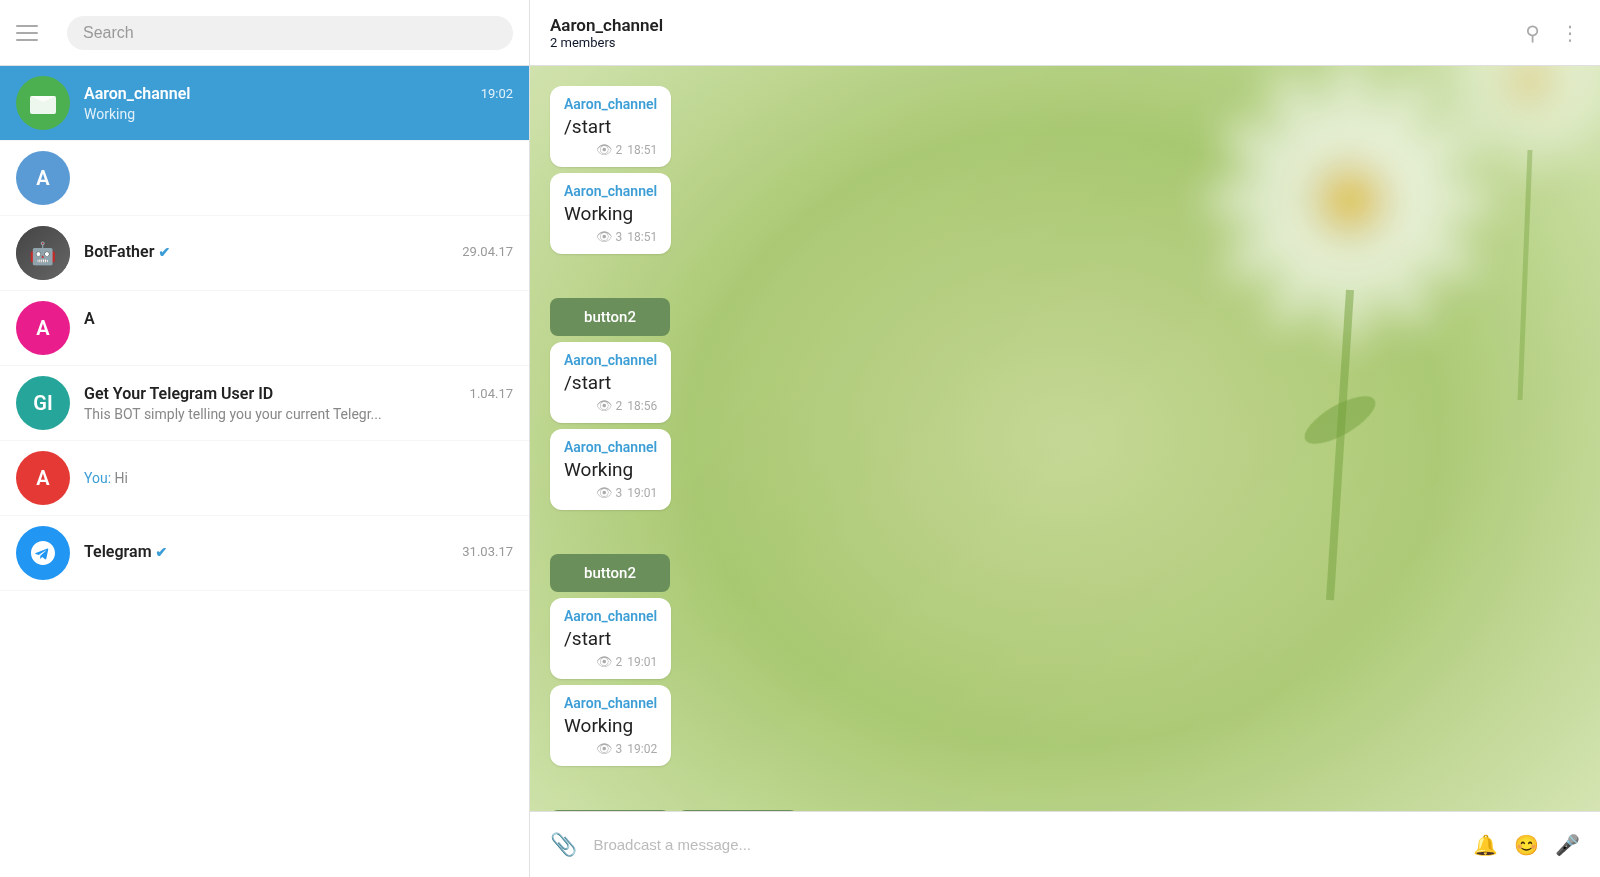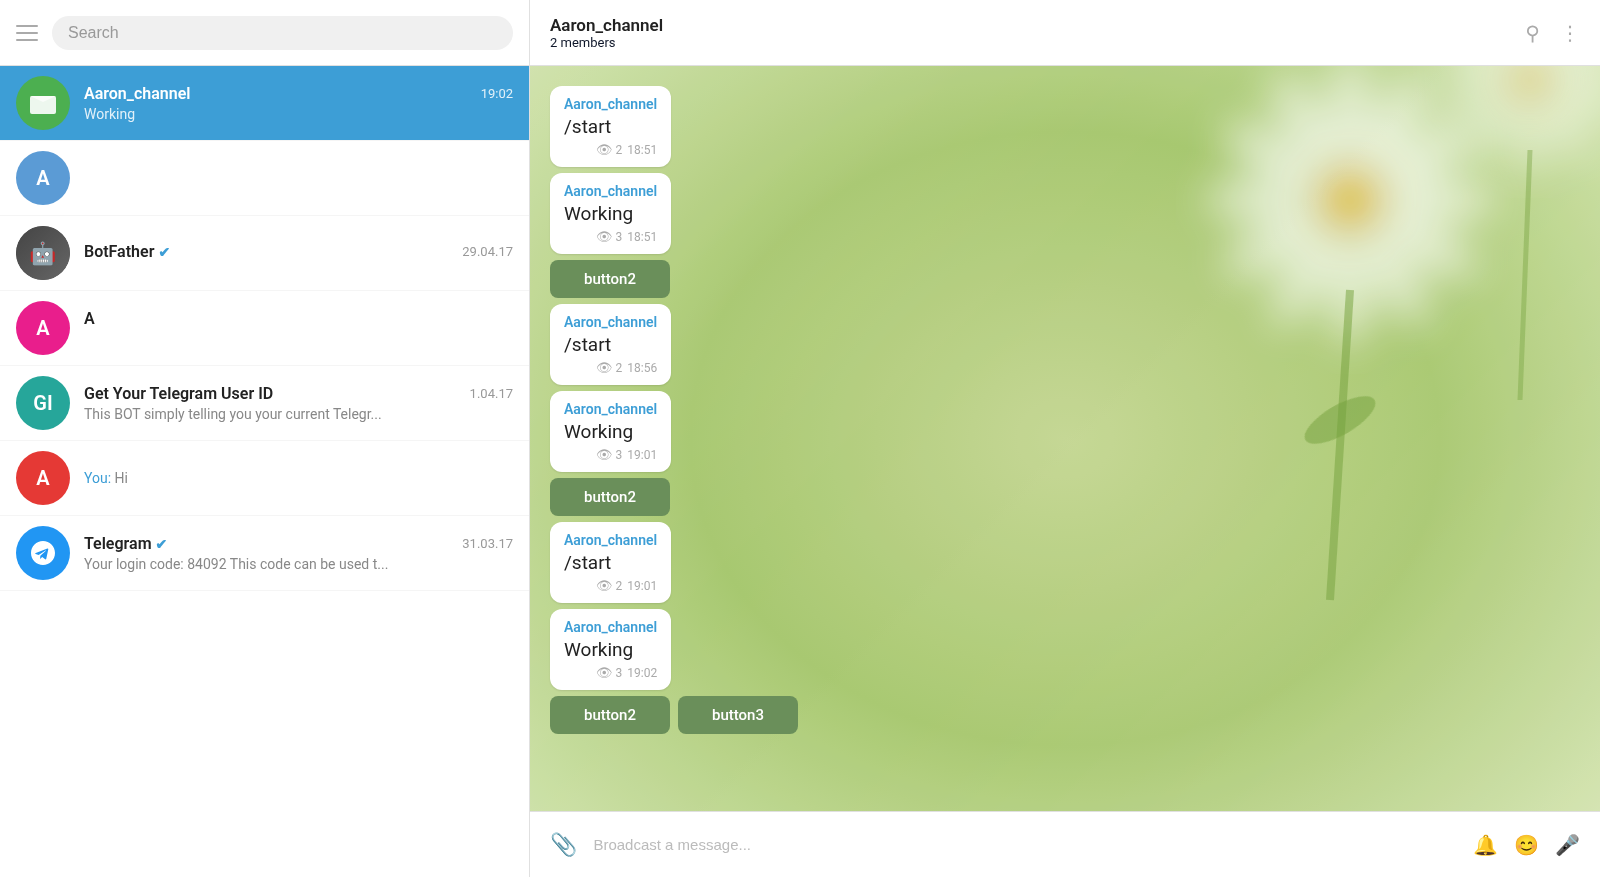--- a/index.html
+++ b/index.html
@@ -1,21 +1,21 @@
 <!DOCTYPE html>
 <html><head>
   <meta charset="utf-8">
   <style>
     * { margin: 0; padding: 0; box-sizing: border-box; }
     body { font-family: -apple-system, BlinkMacSystemFont, 'Segoe UI', Roboto, sans-serif; width: 1600px; height: 877px; overflow: hidden; display: flex; background: #fff; }
 
     
     .sidebar { width: 530px; display: flex; flex-direction: column; border-right: 1px solid #e0e0e0; background: #fff; flex-shrink: 0; }
 
-    .sidebar-header { display: flex; align-items: center; padding: 16px 16px; height: 66px; border-bottom: 1px solid #e0e0e0; gap: 14px; }
+    .sidebar-header { display: flex; align-items: center; padding: 16px 16px; height: 66px; border-bottom: 1px solid #e0e0e0; gap: 29px; }
     .hamburger-icon { display: flex; flex-direction: column; gap: 5px; cursor: pointer; flex-shrink: 0; }
     .hamburger-icon span { display: block; width: 22px; height: 2px; background: #aaa; border-radius: 2px; }
     .search-box { flex: 1; background: #f0f0f0; border-radius: 20px; padding: 8px 16px; font-size: 16px; color: #888; display: flex; align-items: center; }
     .search-box input { background: transparent; border: none; outline: none; font-size: 16px; color: #666; width: 100%; }
     .search-box input::placeholder { color: #999; }
 
     .chat-list { flex: 1; overflow-y: auto; }
     .chat-item { display: flex; align-items: center; padding: 10px 16px; cursor: pointer; border-bottom: 1px solid #f5f5f5; gap: 14px; min-height: 72px; }
     .chat-item.active { background: #3d9ed6; }
     .chat-item.active .chat-name { color: #fff; }
@@ -63,21 +63,21 @@
     .messages-area { position: relative; z-index: 5; flex: 1; overflow-y: auto; padding: 20px 80px 20px 20px; display: flex; flex-direction: column; gap: 6px; }
 
     .msg-bubble { background: #fff; border-radius: 12px; padding: 10px 14px; max-width: 380px; box-shadow: 0 1px 2px rgba(0,0,0,0.1); align-self: flex-start; }
     .msg-channel-name { color: #3d9ed6; font-size: 14px; font-weight: 600; margin-bottom: 3px; }
     .msg-text { font-size: 19px; color: #222; margin-bottom: 4px; }
     .msg-meta { display: flex; align-items: center; justify-content: flex-end; gap: 5px; }
     .msg-views { display: flex; align-items: center; gap: 3px; font-size: 12px; color: #aaa; }
     .msg-time-text { font-size: 12px; color: #aaa; }
     .eye-icon { font-size: 13px; color: #aaa; }
 
-    .btn-bubble { background: #6a8f5a; border-radius: 8px; padding: 10px 20px; color: #fff; font-size: 15px; font-weight: 500; cursor: pointer; align-self: flex-start; min-width: 120px; text-align: center; }
+    .btn-bubble { background: #6a8f5a; border-radius: 8px; padding: 10px 20px; color: #fff; font-size: 15px; font-weight: 500; cursor: pointer; align-self: flex-start; min-width: 120px; text-align: center; margin-top: 38px; }
     .btn-row { display: flex; gap: 8px; align-self: flex-start; }
 
     
     .input-bar { position: relative; z-index: 10; display: flex; align-items: center; padding: 10px 20px; background: #fff; border-top: 1px solid #e0e0e0; gap: 16px; height: 66px; }
     .attach-icon { font-size: 22px; color: #aaa; cursor: pointer; }
     .message-input { flex: 1; border: none; outline: none; font-size: 15px; color: #a16207; background: transparent; }
     .message-input::placeholder { color: #bbb; }
     .input-right-icons { display: flex; gap: 16px; align-items: center; }
     .input-icon { font-size: 20px; color: #aaa; cursor: pointer; }
   </style>
@@ -160,21 +160,20 @@
     <div class="avatar avatar-telegram">
       <svg width="28" height="28" viewBox="0 0 28 28" fill="none">
             <path d="M14 2C7.373 2 2 7.373 2 14s5.373 12 12 12 12-5.373 12-12S20.627 2 14 2zm5.29 8.278l-2.017 9.5c-.15.672-.54.836-1.094.52l-3.01-2.217-1.453 1.4c-.16.16-.295.295-.607.295l.217-3.068 5.58-5.04c.243-.215-.053-.335-.376-.12l-6.9 4.34-2.97-.927c-.645-.2-.658-.645.135-.954l11.594-4.47c.537-.194 1.006.13.9.74z" fill="white"></path>
           </svg>
     </div>
     <div class="chat-content">
       <div class="chat-name-row">
         <div class="chat-name">Telegram<span class="verified-badge">✔</span></div>
         <div class="chat-time">31.03.17</div>
       </div>
-      <div class="chat-preview">Your login code: 84092  This code can be used t...</div>
     </div>
   </div>
     </div>
 </div>
 
 <div class="chat-area">
 
   <div class="chat-bg">
 
     <svg style="position:absolute;width:100%;height:100%;opacity:0.9" viewBox="0 0 1070 877" xmlns="http://www.w3.org/2000/svg">

